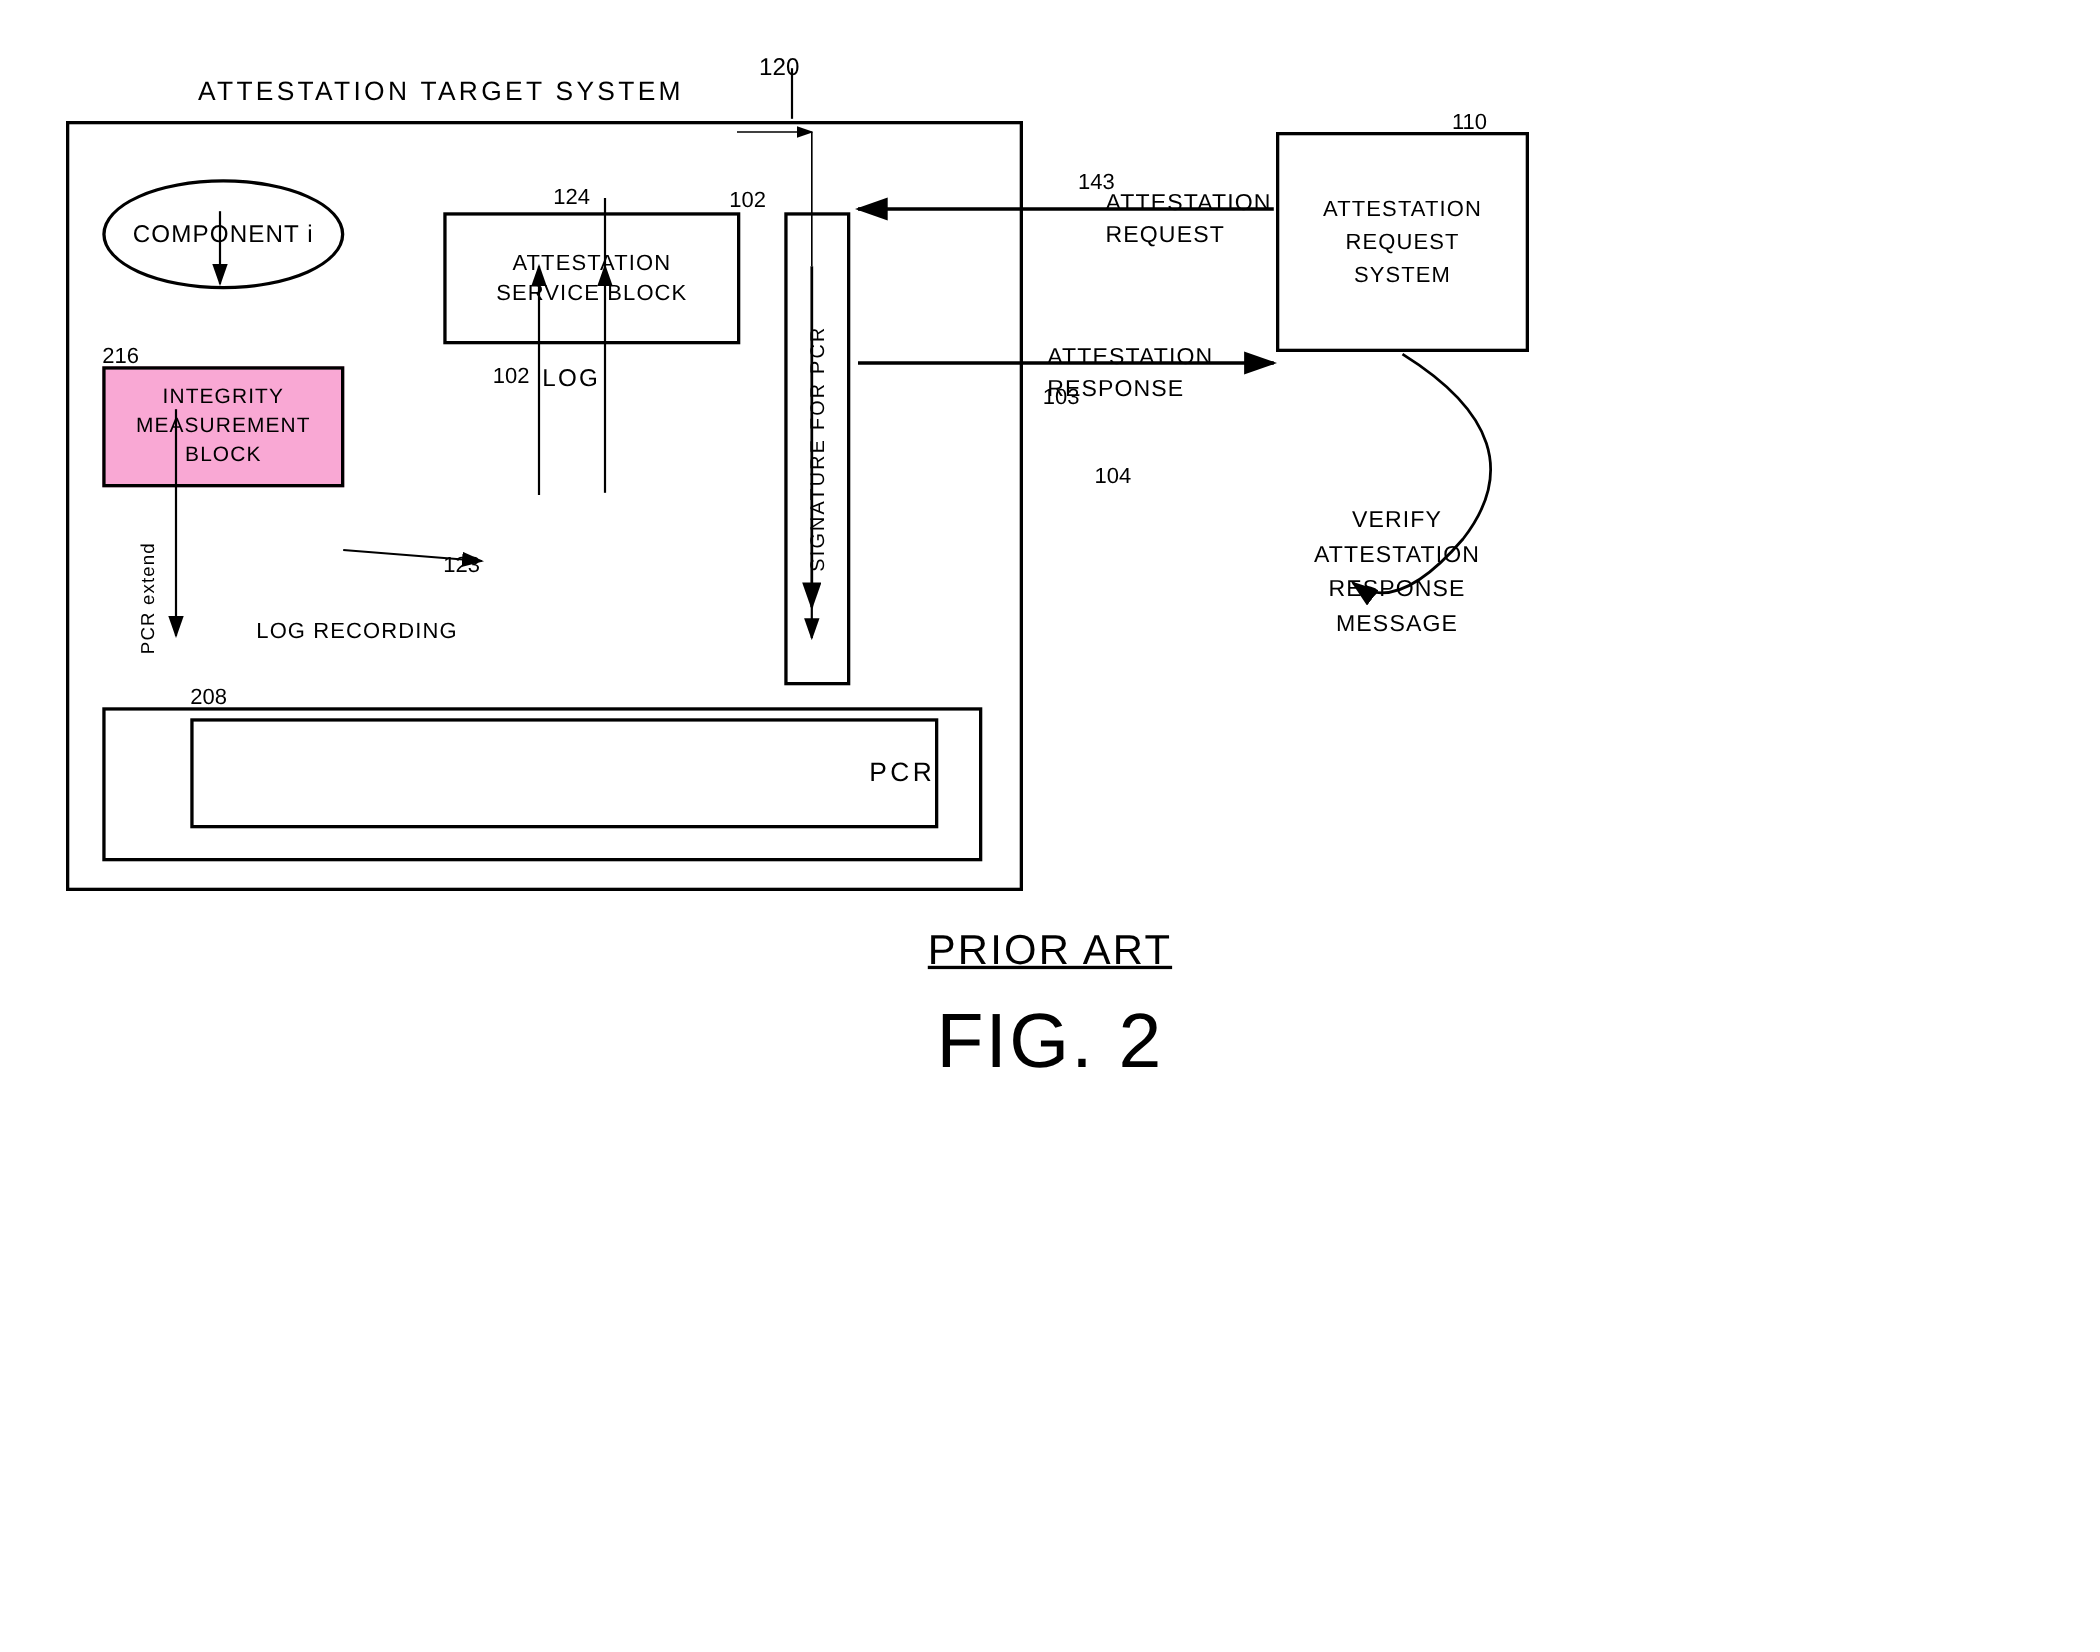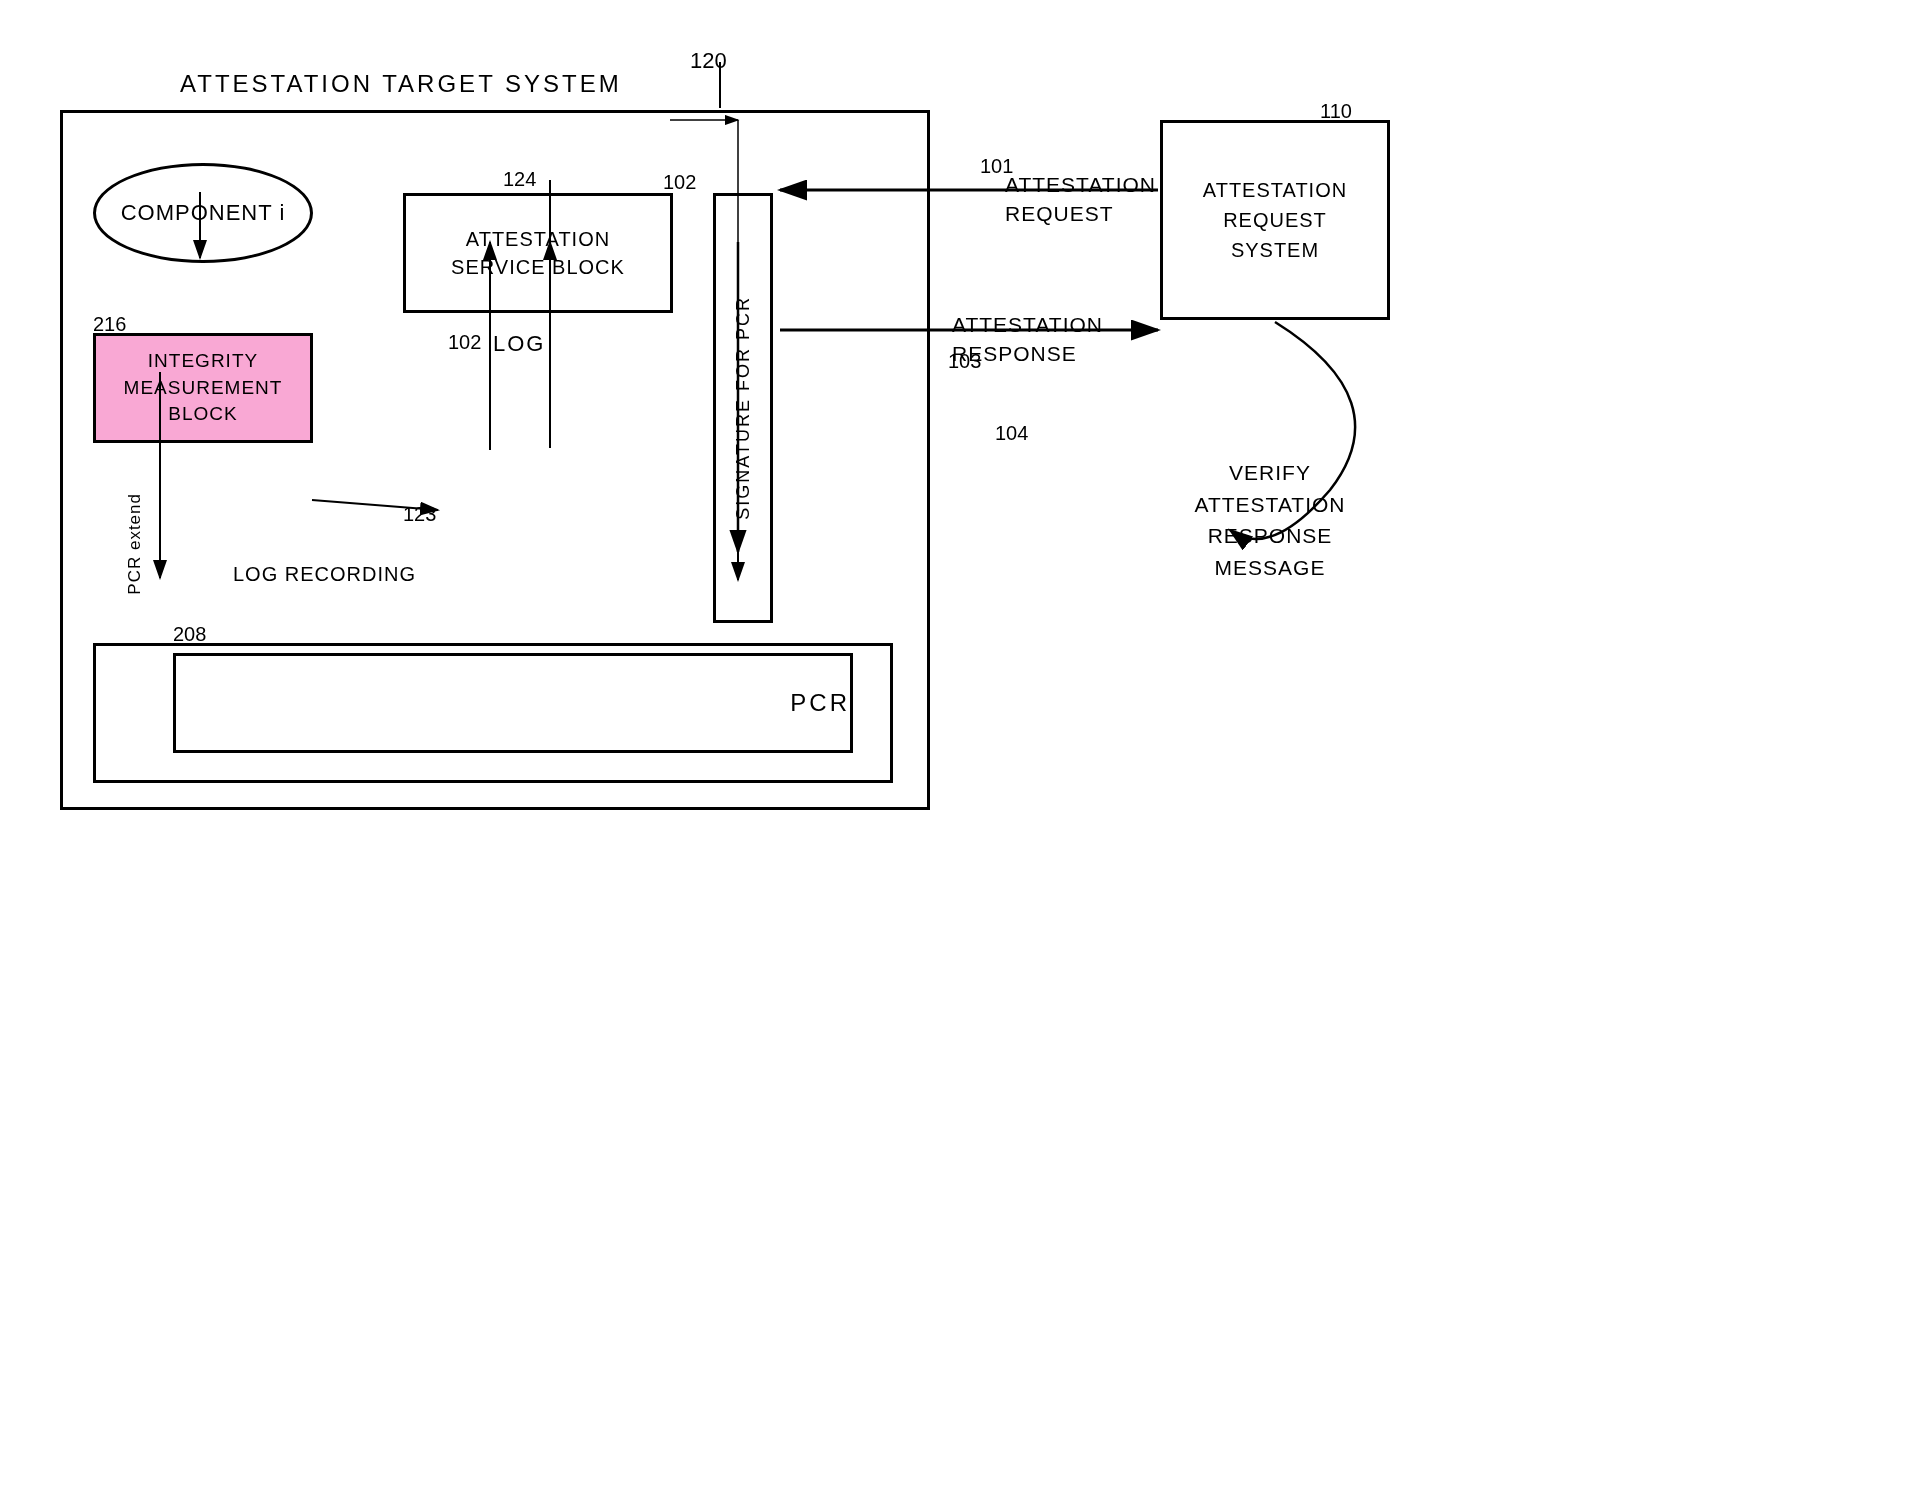--- a/index.html
+++ b/index.html
@@ -352,21 +352,21 @@
       </div>
 
     </div>
 
     <div class="attestation-request-system">
       <span>ATTESTATION<br>REQUEST<br>SYSTEM</span>
     </div>
 
     <div class="label-num" style="top:60px;left:1260px;">110</div>
 
-    <div class="label-num" style="top:115px;left:920px;">101</div>
+    <div class="label-num" style="top:115px;left:920px;">143</div>
 
     <div style="position:absolute;top:130px;left:945px;font-size:21px;letter-spacing:1px;line-height:1.4;text-align:left;">
       <span>ATTESTATION<br>REQUEST</span>
     </div>
 
     <div style="position:absolute;top:270px;left:892px;font-size:21px;letter-spacing:1px;line-height:1.4;text-align:left;">
       <span>ATTESTATION<br>RESPONSE</span>
     </div>
 
     <div class="label-num" style="top:310px;left:888px;">103</div>
@@ -411,14 +411,18 @@
       <line x1="720" y1="290" x2="1098" y2="290" stroke="#000" stroke-width="3" marker-end="url(#arrowhead)"></line>
 
       <path d="M 1215 282 Q 1340 360 1270 450 Q 1210 520 1170 490" stroke="#000" stroke-width="2.5" fill="none" marker-end="url(#arrowhead)"></path>
 
       <line x1="678" y1="202" x2="678" y2="512" stroke="#000" stroke-width="2.5" marker-end="url(#arrowhead)"></line>
 
     </svg>
 
   </div>
 
+  <div class="prior-art-section">
+    <span class="prior-art-label">PRIOR ART</span>
+    <span class="fig-label">FIG. 2</span>
+  </div>
 
 </div>
 
 </body></html>

